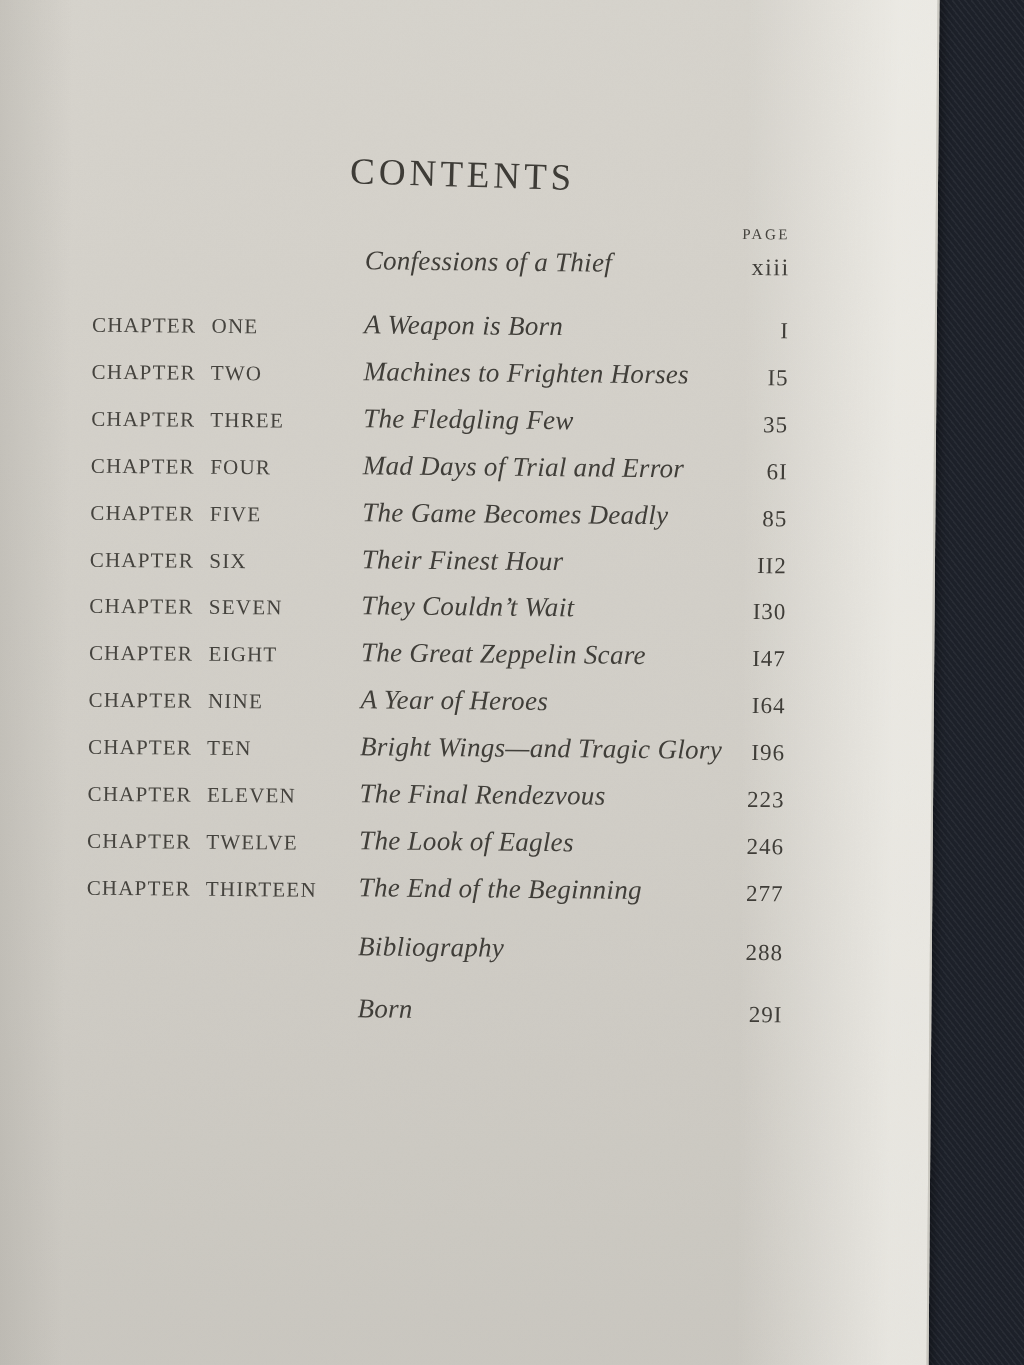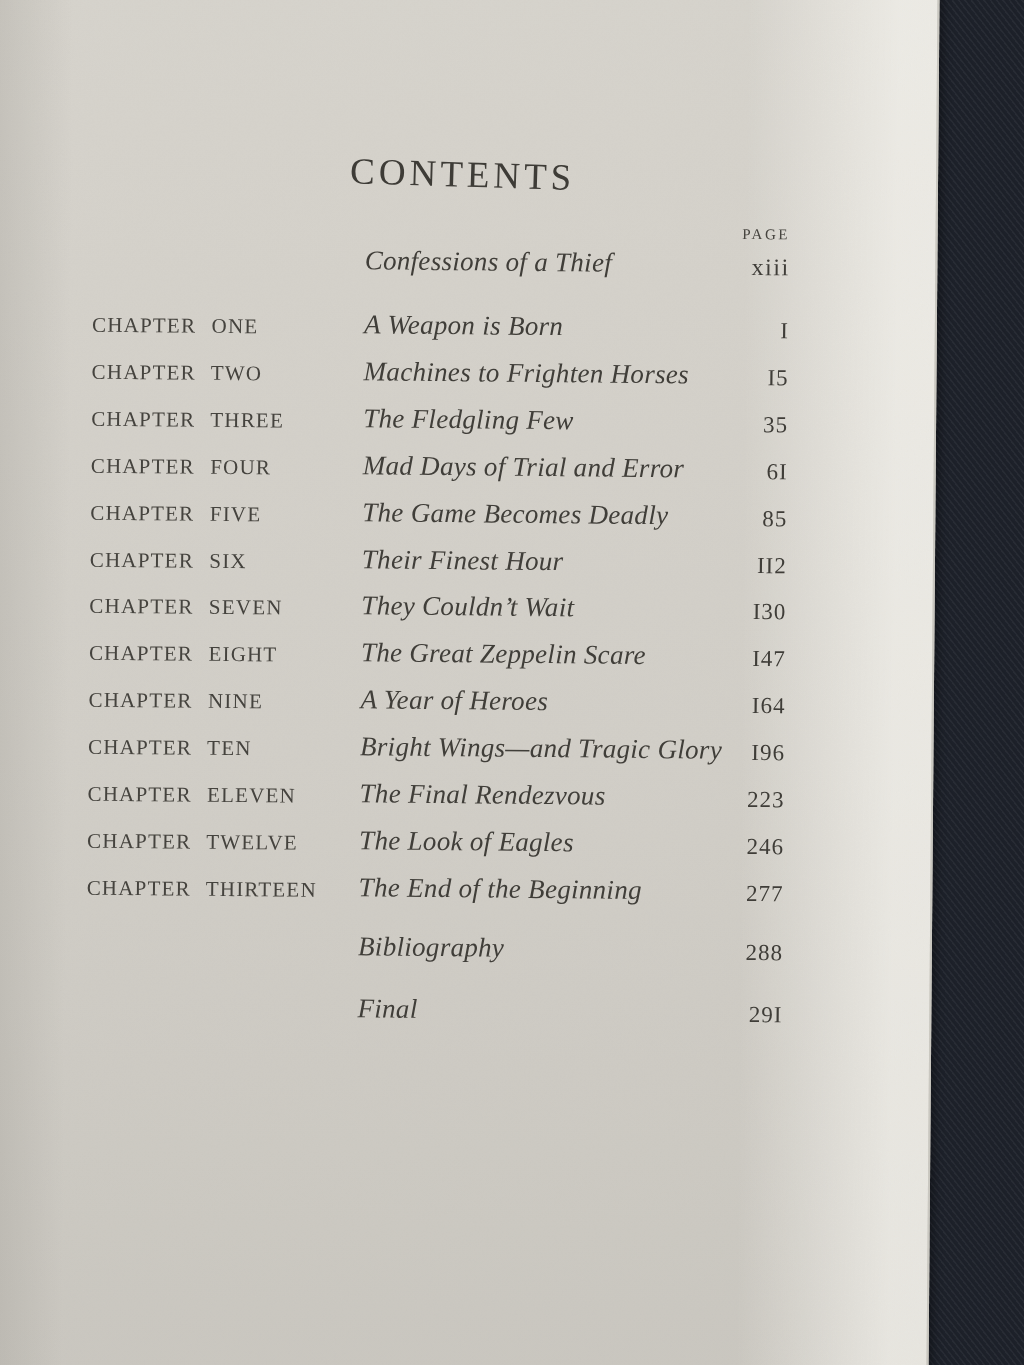--- a/index.html
+++ b/index.html
@@ -155,17 +155,17 @@
   </div>
 
   <div class="toc-row" style="top: 906px;">
 
     <span class="row-title">Bibliography</span>
     <span class="row-page">288</span>
   </div>
 
   <div class="toc-row" style="top: 968px;">
 
-    <span class="row-title">Final</span>
+    <span class="row-title">Born</span>
     <span class="row-page">29I</span>
   </div>
 </div>
 </div>
 
 </body></html>

